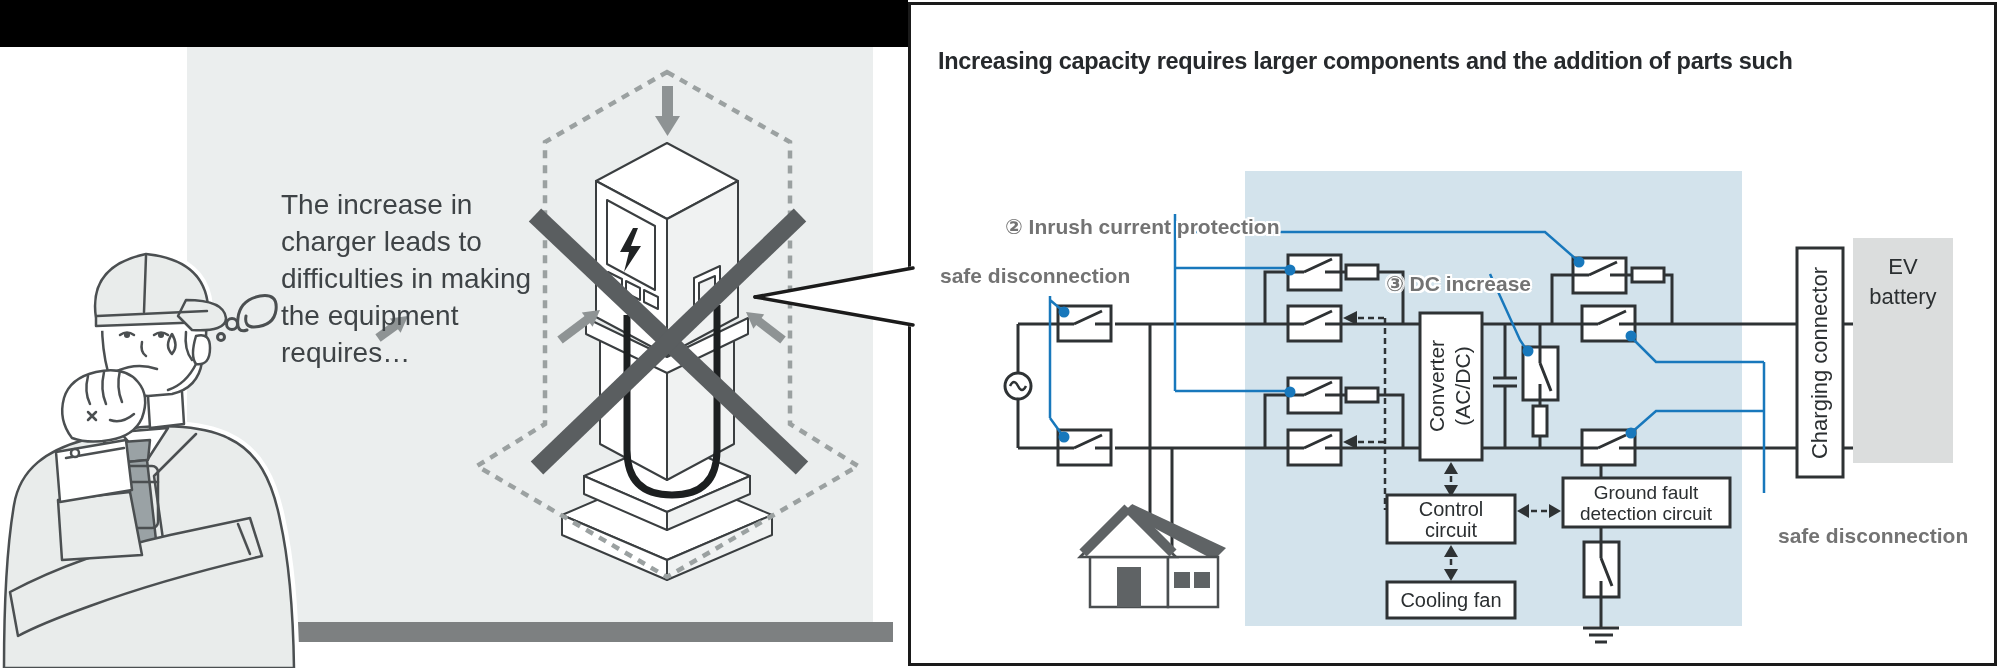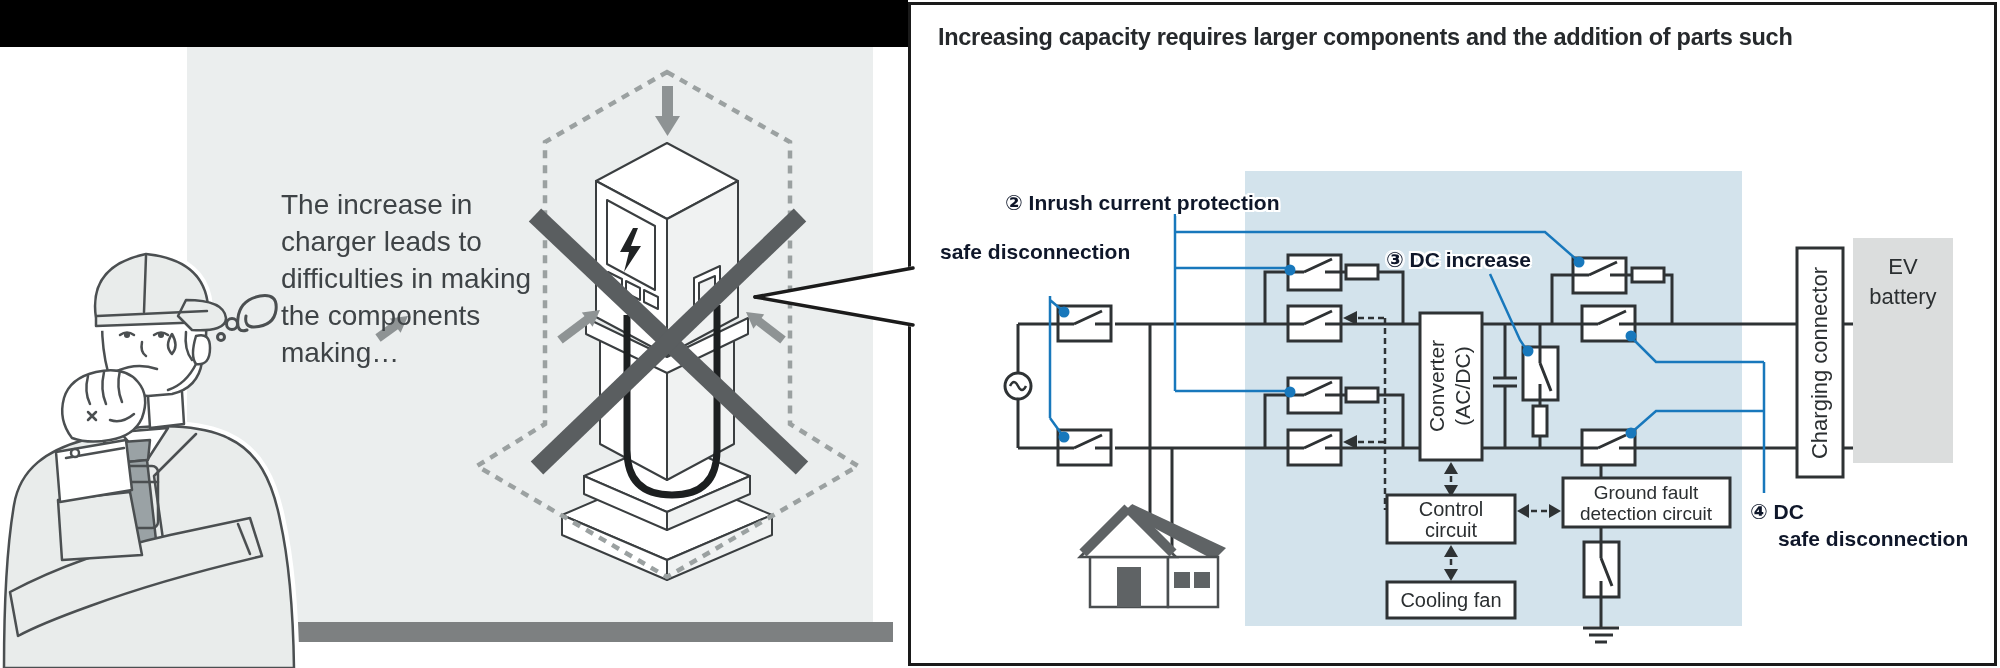--- a/index.html
+++ b/index.html
@@ -4,25 +4,25 @@
 <style>
   html,body{margin:0;padding:0;background:#fff;}
   #stage{position:relative;width:2000px;height:668px;overflow:hidden;
          font-family:"Liberation Sans","DejaVu Sans",sans-serif;background:#fff;}
   .abs{position:absolute;}
   #black-band{left:0;top:0;width:908px;height:47px;background:#000;z-index:0;}
   #gray-panel{left:187px;top:47px;width:686px;height:575px;background:#ebeeee;z-index:0;}
   #right-panel{left:908px;top:2px;width:1089px;height:664px;background:#fff;
                border:3px solid #1a1a1a;box-sizing:border-box;z-index:0;}
   #scene{left:0;top:0;z-index:2;}
-  .txt{position:absolute;z-index:3;white-space:nowrap;}
+  .txt{position:absolute;z-index:3;white-space:nowrap;margin-top:24px;}
   .caption{left:281px;top:186px;font-size:28px;line-height:37px;color:#3e4346;z-index:3;}
   .heading{left:938px;top:18px;font-size:23.5px;line-height:38px;font-weight:bold;
            color:#26292c;letter-spacing:-0.3px;z-index:3;}
-  .lbl{font-size:21px;font-weight:bold;color:#0f172a;line-height:27px;
+  .lbl{font-size:21px;font-weight:bold;color:#737373;line-height:27px;
        text-shadow:-2px -2px 0 #fff,2px -2px 0 #fff,-2px 2px 0 #fff,2px 2px 0 #fff,
                    0 -2px 0 #fff,0 2px 0 #fff,-2px 0 0 #fff,2px 0 0 #fff;}
   .ind1{margin-left:30px;}
   .ind2{margin-left:28px;}
   svg text{font-family:"Liberation Sans","DejaVu Sans",sans-serif;fill:#2b2f31;}
 </style>
 </head>
 <body>
 
 <div id="stage">
@@ -331,34 +331,33 @@
         <text x="1903" y="274" font-size="22">EV</text>
         <text x="1903" y="304" font-size="22">battery</text>
       </g>
     </g>
   </svg>
 
   <div class="caption abs">
     <div>The increase in</div>
     <div>charger leads to</div>
     <div>difficulties in making</div>
-    <div>the components</div>
-    <div>making…</div>
+    <div>the equipment</div>
+    <div>requires…</div>
   </div>
 
   <div class="heading abs txt">
     <div>Increasing capacity requires larger components and the addition of parts such</div>
   </div>
 
   <div class="txt lbl" style="left:910px;top:238px;">
     <div class="ind1">safe disconnection</div>
   </div>
 
   <div class="txt lbl" style="left:1005px;top:189px;">② Inrush current protection</div>
 
   <div class="txt lbl" style="left:1386px;top:246px;">③ DC increase</div>
 
   <div class="txt lbl" style="left:1750px;top:498px;">
-    <div>④ DC</div>
     <div class="ind2">safe disconnection</div>
   </div>
 
 </div>
 
 </body></html>

